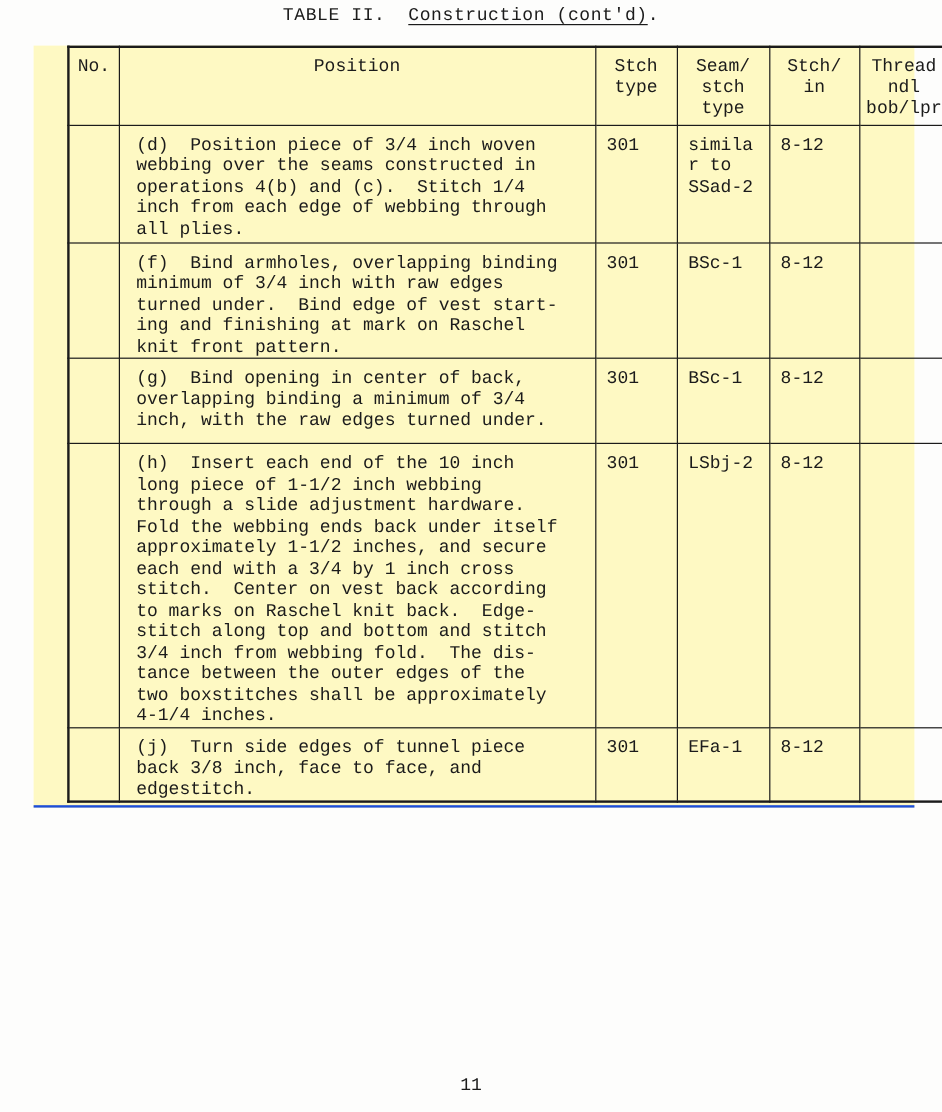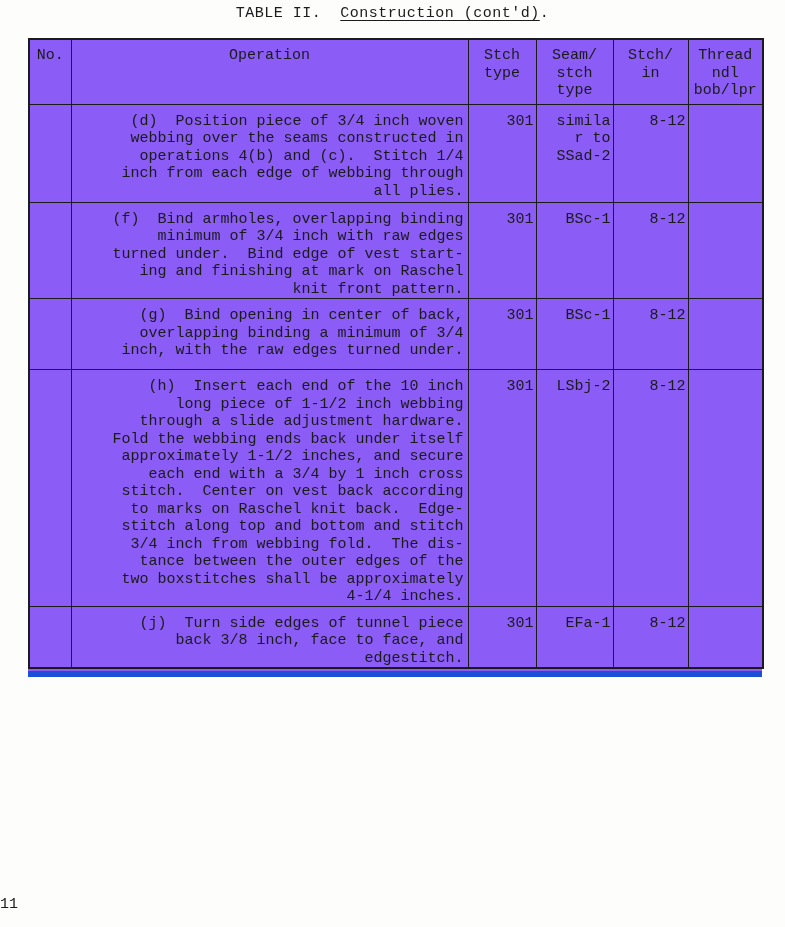--- a/index.html
+++ b/index.html
@@ -16,23 +16,24 @@
     text-align: center;
     font-size: 15px;
     letter-spacing: 0.5px;
     white-space: pre;
   }
   .doc-title .u { text-decoration: underline; text-underline-offset: 3px; }
   .table-wrap {
     position: absolute;
     left: 28px; top: 38px;
     width: 734px;
-    border-bottom: 6px solid #1d4ed8; 
+    border-bottom: 2px solid #1d4ed8; 
     padding-bottom: 2px;
-    background: #8b5cf6;
+    background: #fef9c3;
+    padding-left: 28px;
   }
   table.spec {
     width: 734px;
     border-collapse: collapse;
     table-layout: fixed;
     border: 2px solid #1b1b1b;
     font-size: 15px;
     line-height: 17.5px;
   }
   col.c-no     { width: 42px; }
@@ -46,36 +47,36 @@
     vertical-align: top;
     white-space: pre-wrap;
     font-weight: normal;
   }
   table.spec thead th {
     height: 65px;
     text-align: center;
     padding-top: 7px;
     font-size: 15px;
   }
-  table.spec td { padding-top: 8px; text-align: right; }
+  table.spec td { padding-top: 8px; }
   td.cell-no { }
   td.cell-op { padding-left: 14px; padding-right: 4px; }
   td.cell-val { padding-left: 9px; padding-right: 2px; }
   tbody tr.r0 { height: 98px; }
   tbody tr.r1 { height: 84px; }
   tbody tr.r2 { height: 95px; }
   tbody tr.r3 { height: 71px; }
   tbody tr.r4 { height: 232px; }
   tbody tr.r5 { height: 65px; }
   tbody tr.r6 { height: 53px; }
   .page-number {
     position: absolute;
     left: 0; right: 0;
     top: 896px;
-    text-align: left;
+    text-align: center;
     font-size: 15px;
   }
 </style>
 </head>
 <body>
 
 <div class="doc-title"><span>TABLE II.  </span><span class="u">Construction (cont'd)</span><span>.</span></div>
 
 <div class="table-wrap">
   <table class="spec">
@@ -83,21 +84,21 @@
       <col class="c-no">
         <col class="c-op">
         <col class="c-stch">
         <col class="c-seam">
         <col class="c-spi">
         <col class="c-thread">
     </colgroup>
     <thead>
       <tr>
         <th>No.</th>
-        <th>Operation</th>
+        <th>Position</th>
         <th>Stch
 type</th>
         <th>Seam/
 stch
 type</th>
         <th>Stch/
 in</th>
         <th>Thread
 ndl
 bob/lpr</th>

